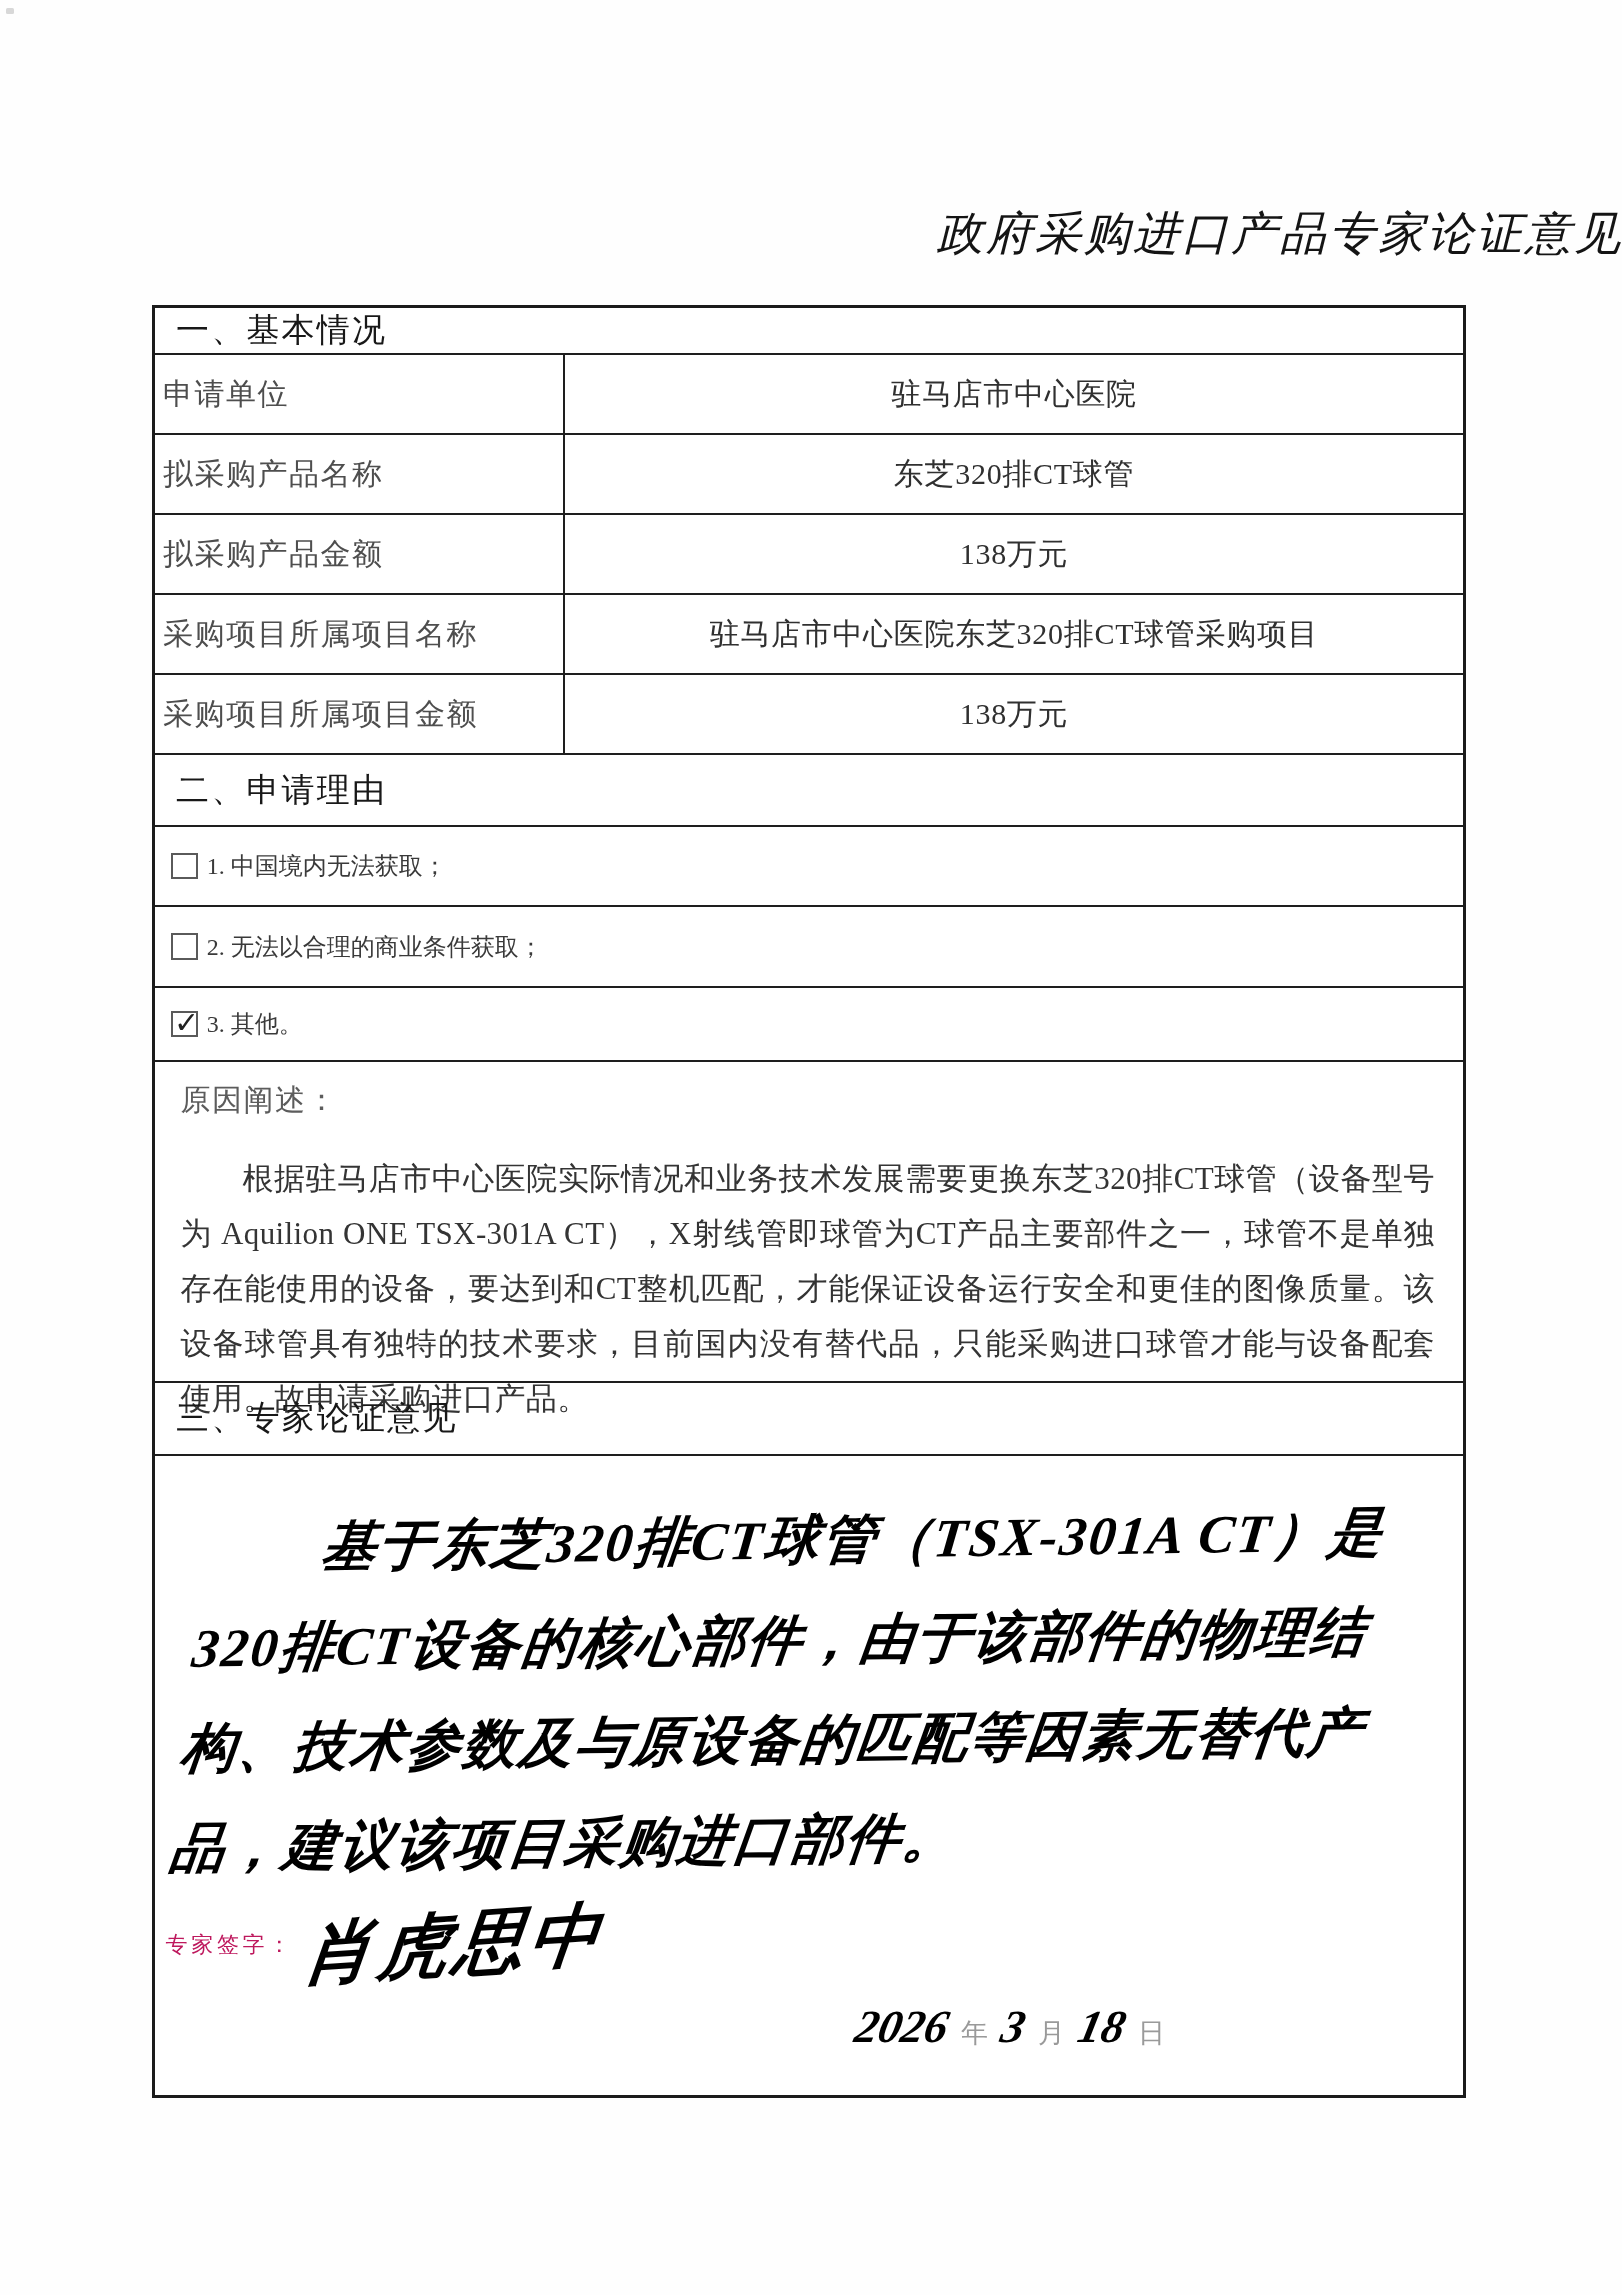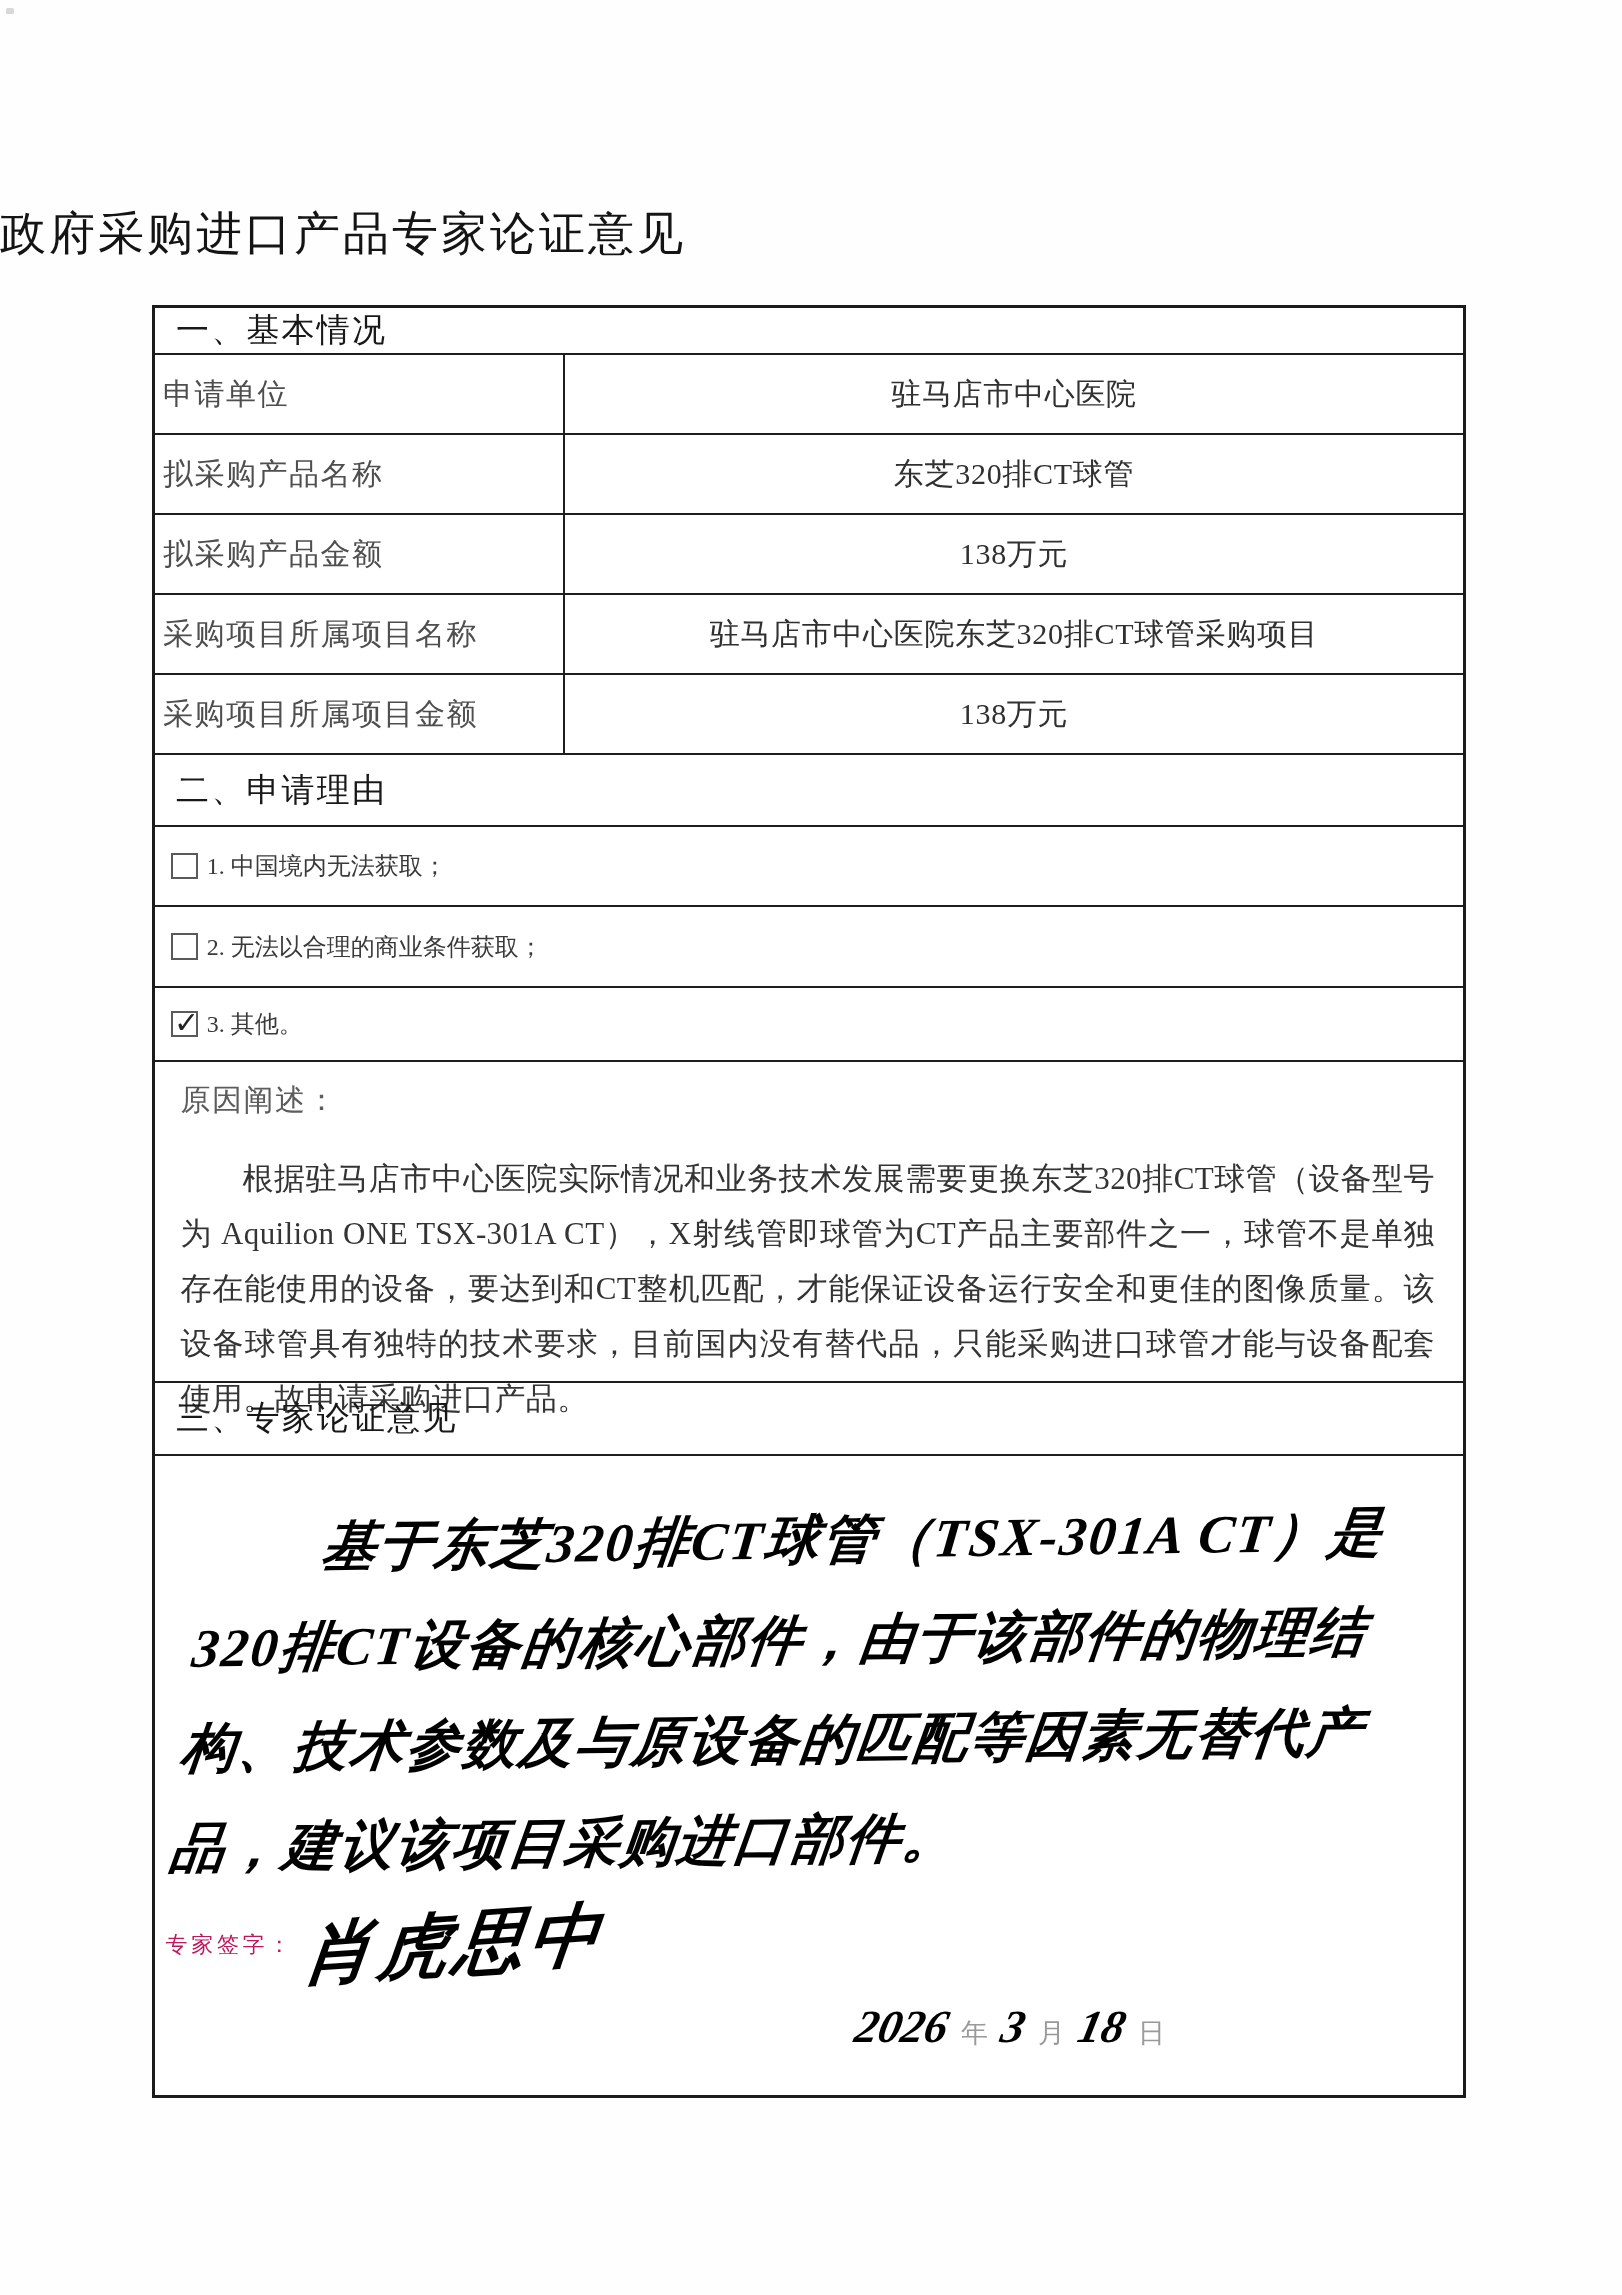--- a/index.html
+++ b/index.html
@@ -13,24 +13,25 @@
   .page{
     position:absolute;inset:0;
     background:#fefefe;
   }
   .scan-dot{
     position:absolute;left:6px;top:7.5px;width:7.5px;height:6px;
     background:#d8d8d8;border-radius:1.5px;
   }
   .doc-title{
     position:absolute;top:203px;left:0;width:100%;
-    text-align:left;
+    text-align:right;
     font-size:46px;letter-spacing:3px;
     color:#141414;
     font-weight:400;
+    font-style:italic;
   }
   .doc-table{
     position:absolute;left:152px;top:305px;
     width:1314px;height:1793px;
     border:3px solid #1b1b1b;
     box-sizing:border-box;
     display:flex;flex-direction:column;
     background:#fff;
   }
   .t-row{

